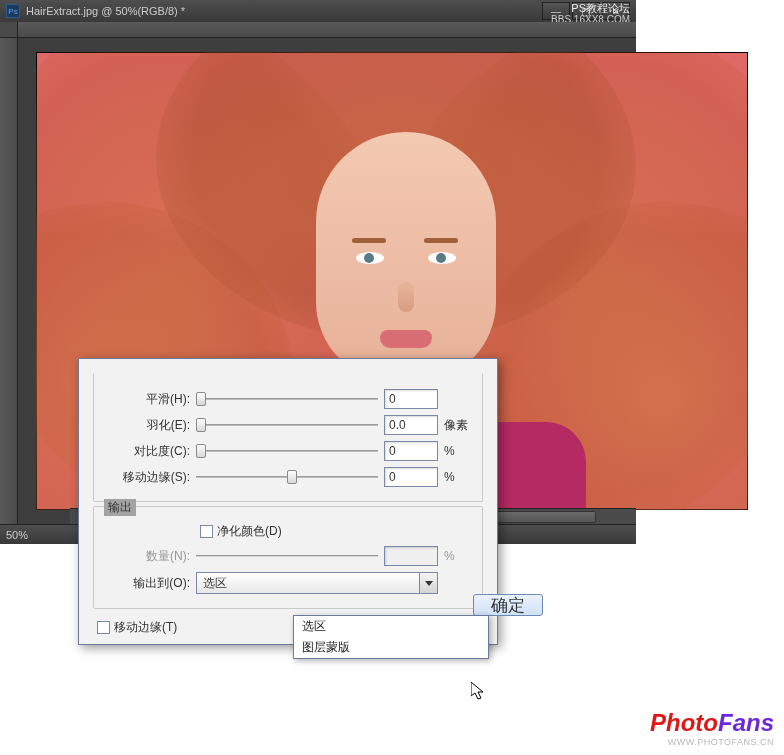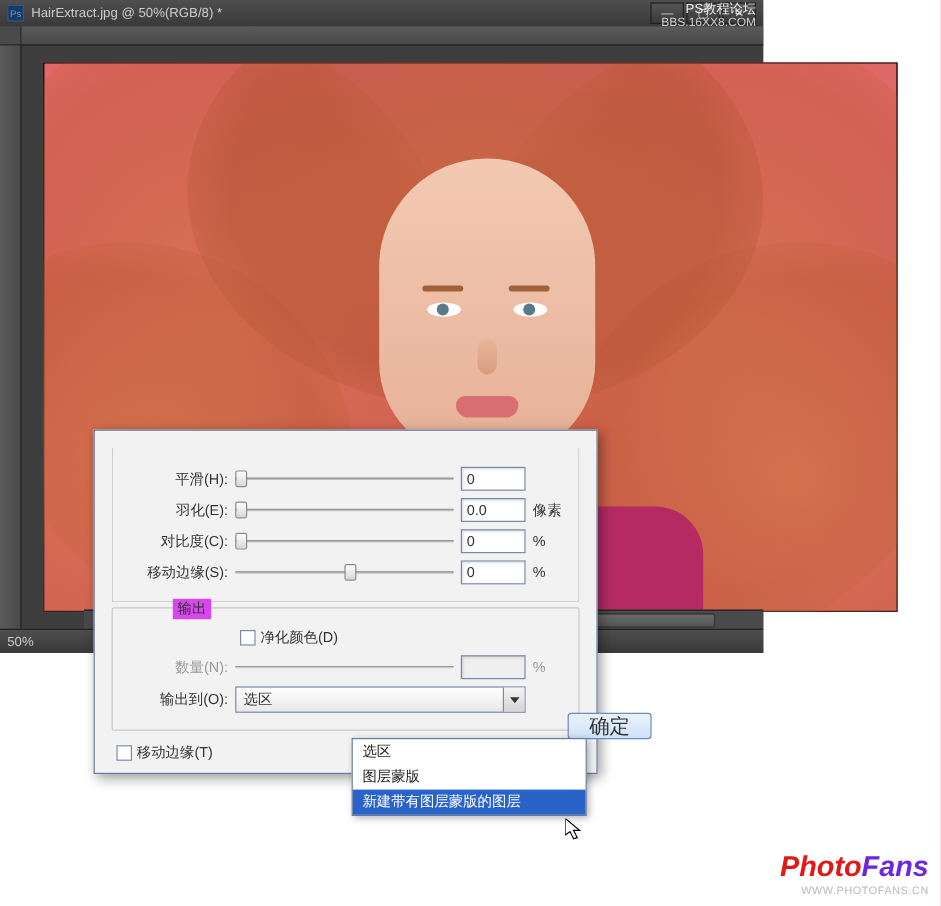--- a/index.html
+++ b/index.html
@@ -42,21 +42,21 @@
   
   .dialog { position:absolute; left:78px; top:358px; width:420px; background:#f2f2f2; border:1px solid #6a7a9a; box-shadow: 3px 3px 10px rgba(0,0,0,0.4); font-size:12px; color:#333; padding-bottom:6px; }
   .dialog .torn { height:18px; background:
       radial-gradient(circle at 10% 100%, transparent 8px, #f2f2f2 9px) repeat-x,
       #f2f2f2;
       background-size: 26px 18px;
       border-bottom: none;
       clip-path: polygon(0 60%, 4% 30%, 9% 70%, 14% 25%, 20% 75%, 26% 30%, 32% 68%, 38% 22%, 45% 72%, 52% 28%, 58% 70%, 65% 25%, 72% 72%, 79% 30%, 86% 68%, 92% 26%, 100% 62%, 100% 100%, 0 100%);
   }
   .group { margin: 4px 14px 2px; border:1px solid #c8c8c8; border-radius:2px; position:relative; padding:10px 10px 8px; }
-  .group-legend { position:absolute; left:10px; top:-8px; background:#d946ef; padding:0 4px; font-size:12px; color:#333;margin-left:40px; }
+  .group-legend { position:absolute; left:10px; top:-8px; background:#a3a3a3; padding:0 4px; font-size:12px; color:#333; }
   .row { display:flex; align-items:center; margin:6px 0; gap:6px; }
   .row .lbl { width:86px; text-align:right; color:#333; }
   .row .lbl.disabled { color:#9a9a9a; }
   .slider { flex:1; height:18px; position:relative; }
   .slider .track { position:absolute; left:0; right:0; top:8px; height:2px; background:#bcbcbc; border-top:1px solid #9a9a9a; }
   .slider .thumb { position:absolute; top:2px; width:10px; height:14px; background:linear-gradient(#fefefe,#d7d7d7); border:1px solid #8a8a8a; border-radius:2px; }
   .numbox { width:54px; height:20px; background:#fff; border:1px solid #7a8aa6; box-shadow: inset 1px 1px 2px rgba(0,0,0,0.15); display:flex; align-items:center; padding:0 4px; font-size:12px; }
   .numbox.disabled { background:#efefef; color:#a0a0a0; }
   .unit { width:28px; }
   .chk { width:13px; height:13px; background:#fff; border:1px solid #7a8aa6; display:inline-block; vertical-align:middle; margin-right:4px; }
@@ -207,21 +207,20 @@
   <div class="remember">
     <label class="chklabel">
       <span class="chk"></span>
       <span>移动边缘(T)</span>
     </label>
   </div>
 
   <div class="dd-list">
     <div class="dd-item">选区</div>
     <div class="dd-item">图层蒙版</div>
-    <div class="dd-item sel">新建带有图层蒙版的图层</div>
   </div>
 
   <div class="ok-wrap">
     <div class="ok-btn">确定</div>
   </div>
 
   <div class="cursor">
     <svg width="16" height="20">
         <polygon points="0,0 0,14 4,11 7,17 10,16 7,10 12,10" fill="#fff" stroke="#000" stroke-width="1"></polygon>
       </svg>

